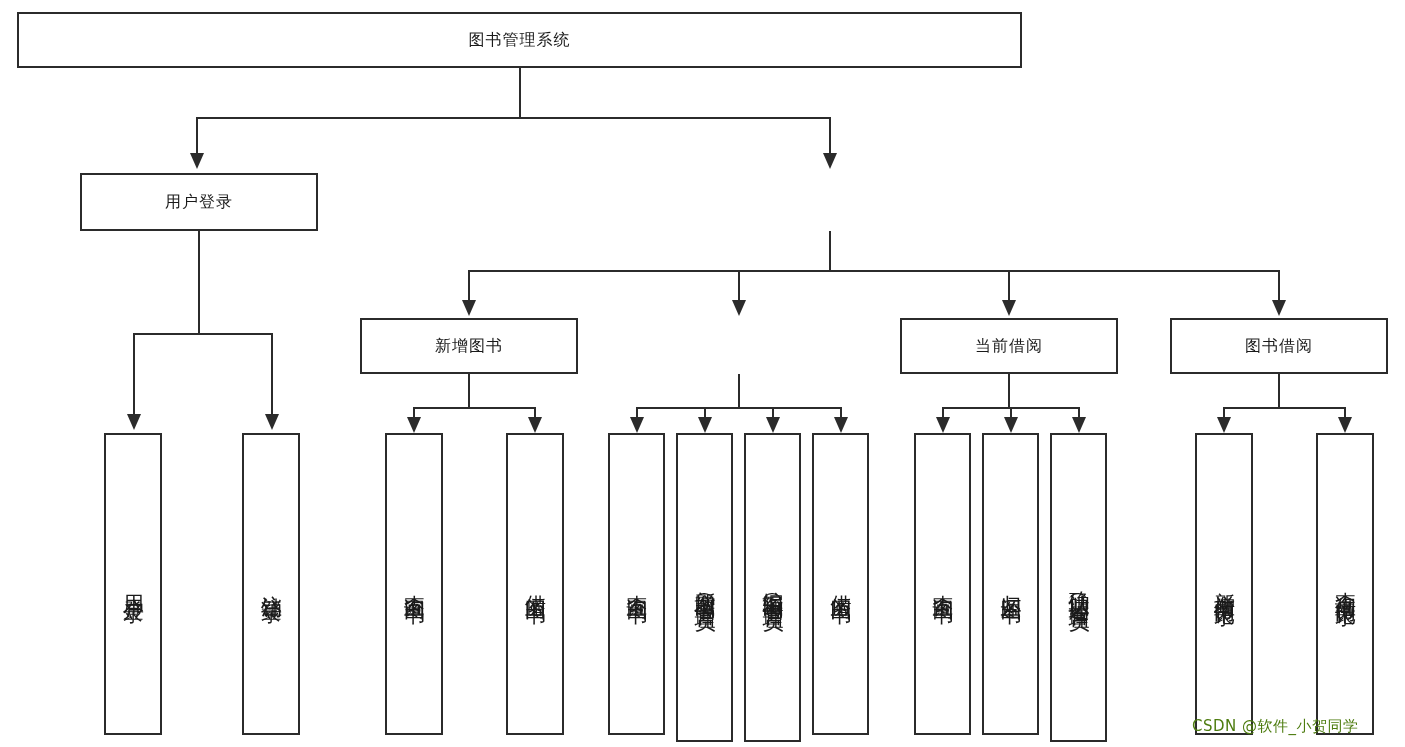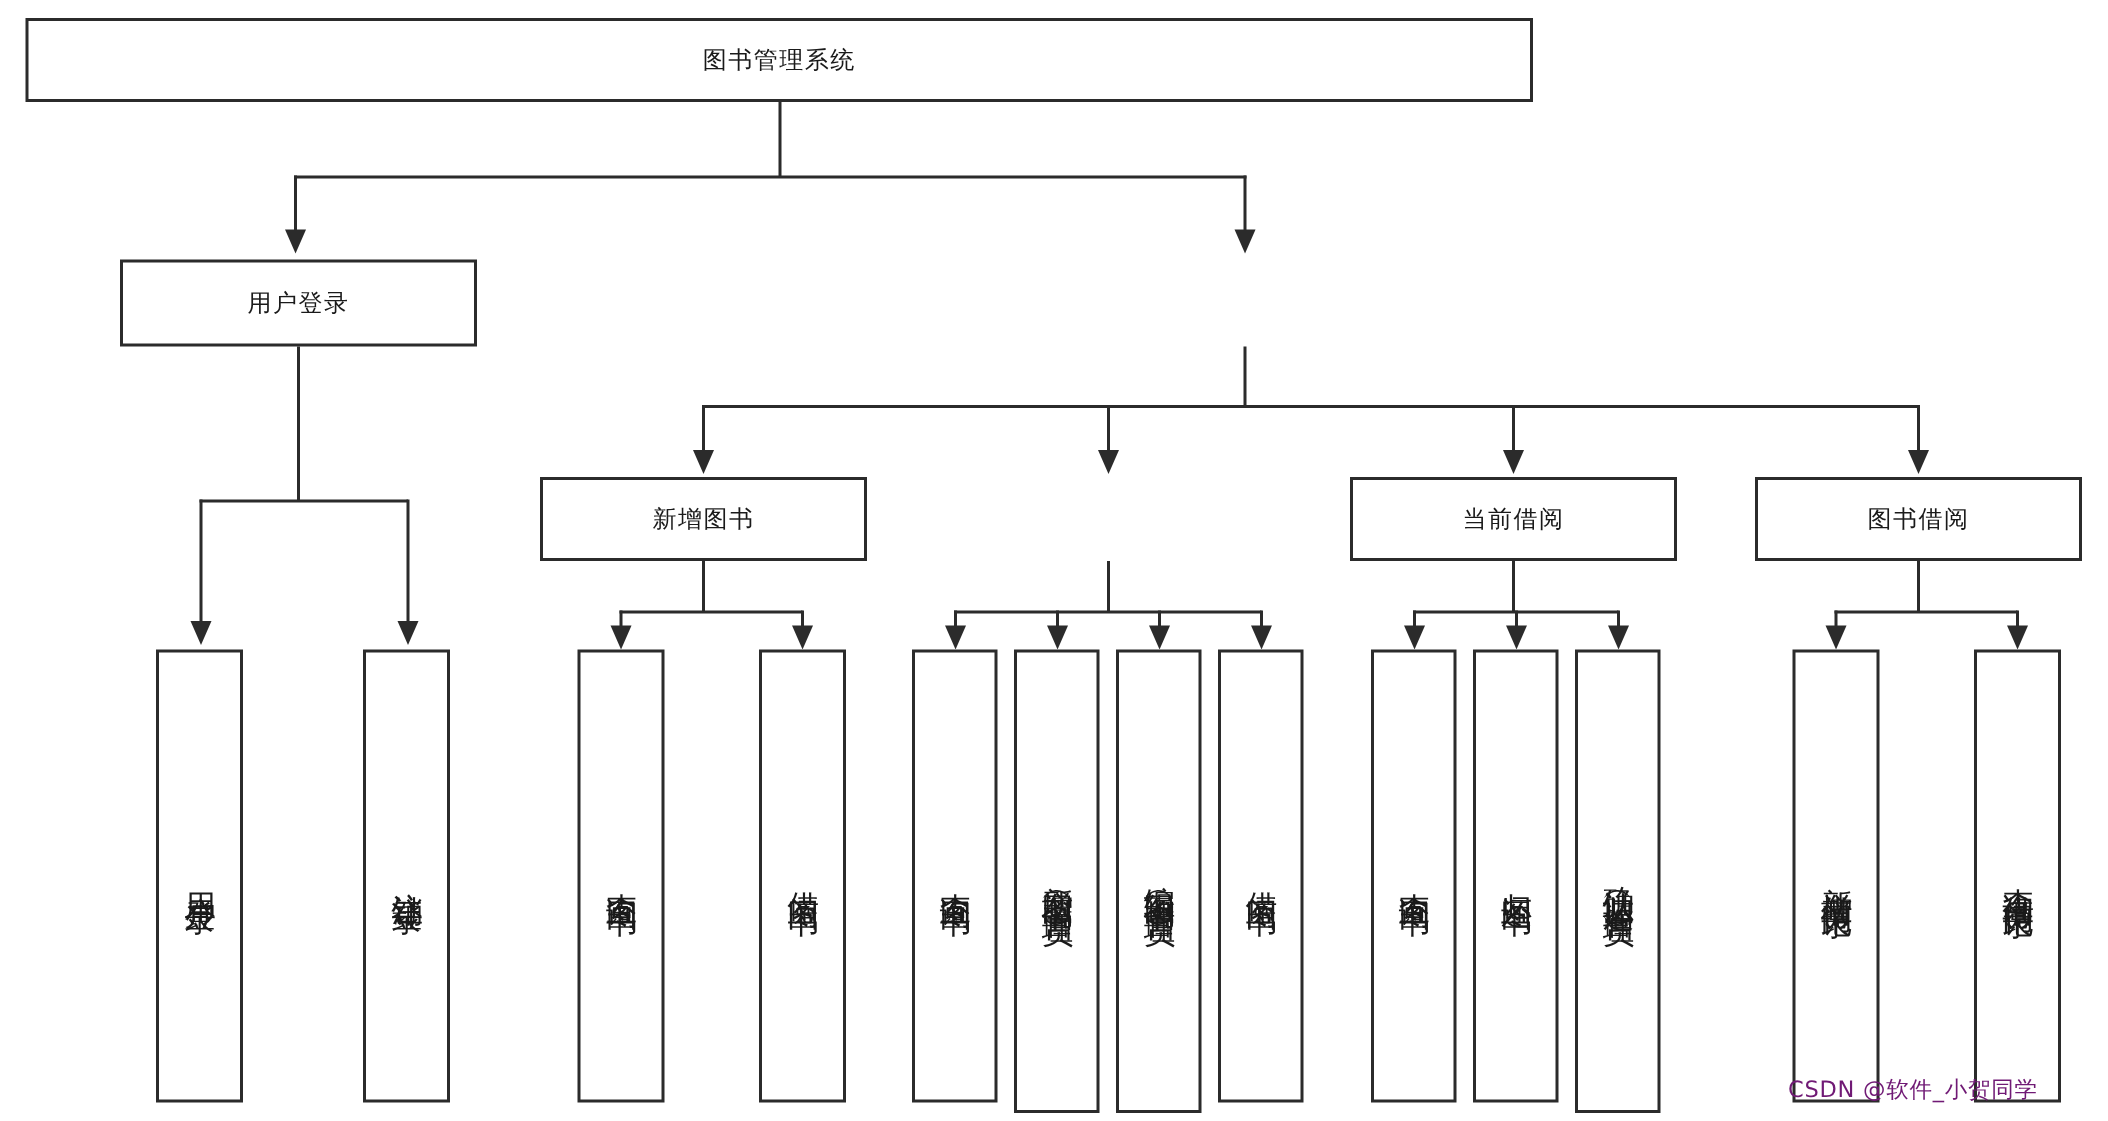--- a/index.html
+++ b/index.html
@@ -53,21 +53,21 @@
     position: absolute;
     width: 0;
     height: 0;
     border-left: 7px solid transparent;
     border-right: 7px solid transparent;
     border-top: 16px solid #2b2b2b;
   }
   .watermark {
     position: absolute;
     font-size: 15px;
-    color: #701a75;
+    color: #4d7c0f;
     white-space: nowrap;
     letter-spacing: 0.5px;
   }
 </style>
 </head>
 <body>
 
 <div id="canvas">
 
   <div class="node horiz" style="left:17px; top:12px; width:1005px; height:56px;">

